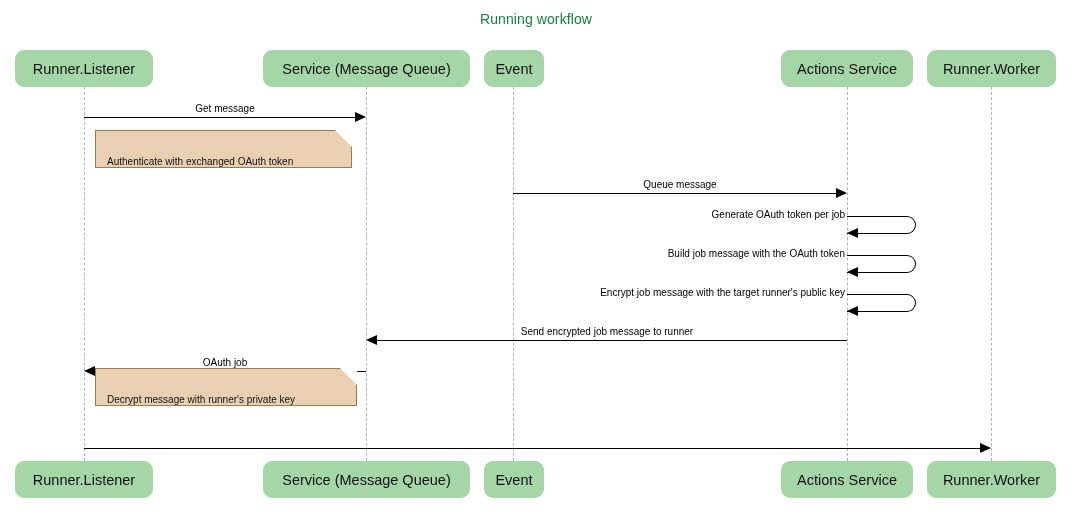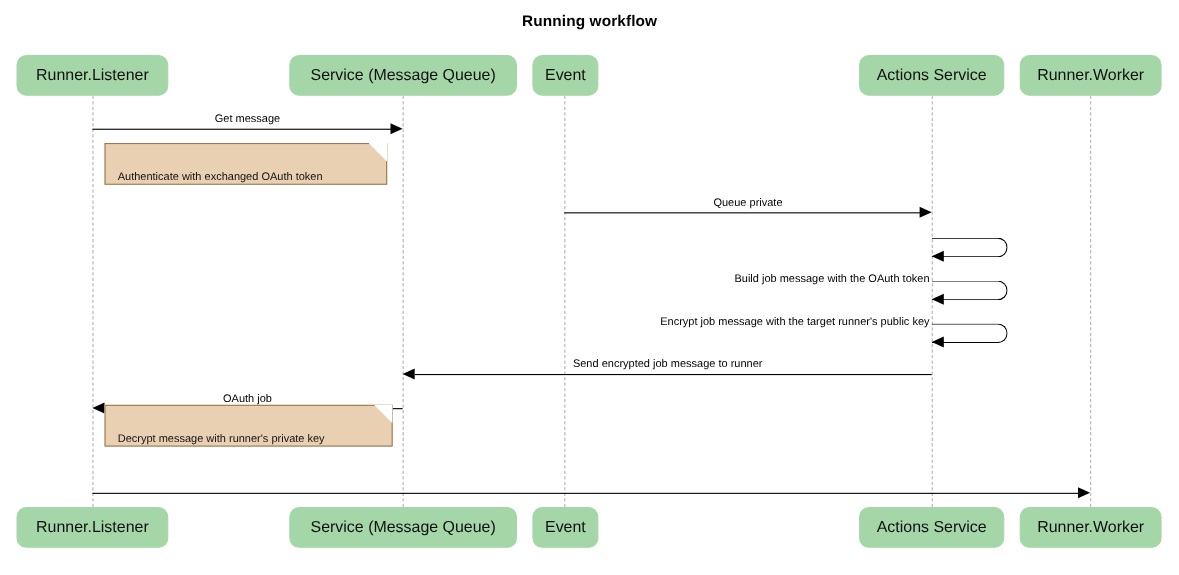--- a/index.html
+++ b/index.html
@@ -18,22 +18,22 @@
     background: #ffffff;
     overflow: hidden;
   }
   .diagram-title {
     position: absolute;
     left: 0;
     top: 11px;
     width: 1072px;
     text-align: center;
     font-size: 14px;
-    font-weight: bold;
-    color: #000000;
+    font-weight: normal;
+    color: #15803d;
     letter-spacing: 0.1px;
   }
   
   .actor-box {
     position: absolute;
     box-sizing: border-box;
     background: #a5d6a7;
     border: 1px solid #a5d6a7;
     border-radius: 9px;
     display: flex;
@@ -149,24 +149,25 @@
 
   <div class="msg-label center" style="left:225px; top:103px;">Get message</div>
   <div class="msg-line" style="left:84px; top:117px; width:272px;"></div>
   <div class="arrowhead right" style="left:355px; top:112px;"></div>
 
   <div class="note" style="left:95px; top:130px; width:257px; height:38px;">
     <span>Authenticate with exchanged OAuth token</span>
     <span class="note-fold-edge"></span>
   </div>
 
-  <div class="msg-label center" style="left:680px; top:179px;">Queue private</div>
+  <div class="msg-label center" style="left:680px; top:179px;">Queue message</div>
   <div class="msg-line" style="left:513px; top:193px; width:324px;"></div>
   <div class="arrowhead right" style="left:836px; top:188px;"></div>
 
+  <div class="msg-label rightaligned" style="left:845px; top:209px;">Generate OAuth token per job</div>
   <div class="selfloop" style="left:847px; top:216px; width:69px; height:18px;"></div>
   <div class="arrowhead left" style="left:847px; top:228px;"></div>
 
   <div class="msg-label rightaligned" style="left:845px; top:248px;">Build job message with the OAuth token</div>
   <div class="selfloop" style="left:847px; top:255px; width:69px; height:18px;"></div>
   <div class="arrowhead left" style="left:847px; top:267px;"></div>
 
   <div class="msg-label rightaligned" style="left:845px; top:287px;">Encrypt job message with the target runner's public key</div>
   <div class="selfloop" style="left:847px; top:294px; width:69px; height:18px;"></div>
   <div class="arrowhead left" style="left:847px; top:306px;"></div>

